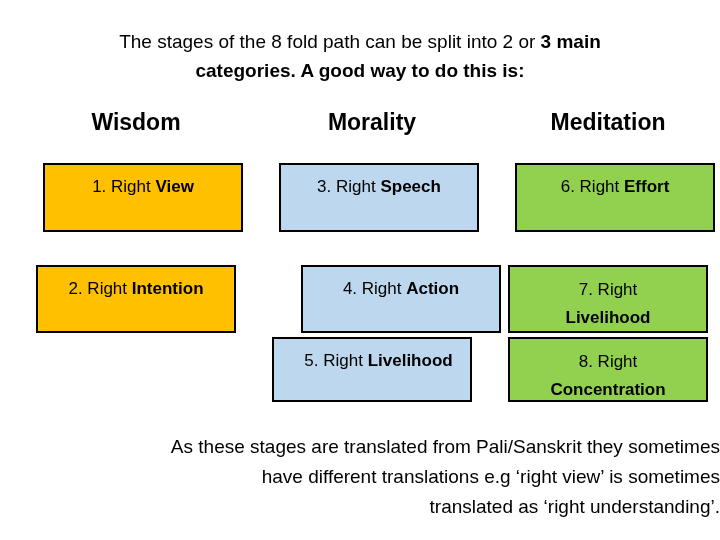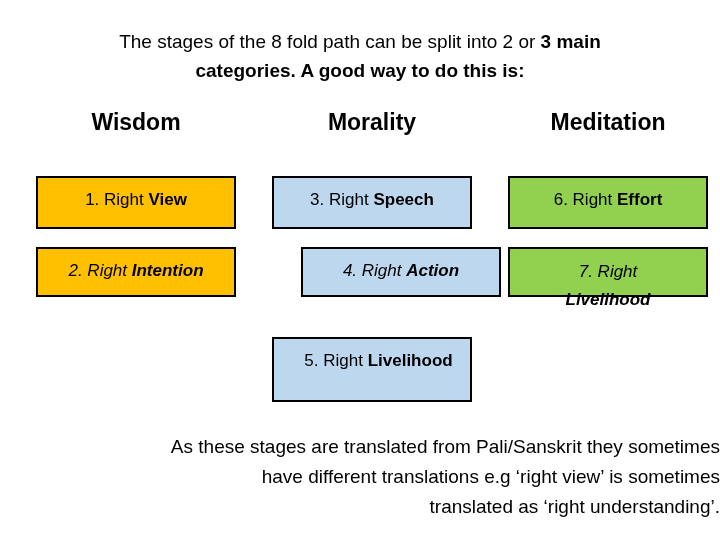--- a/index.html
+++ b/index.html
@@ -40,22 +40,22 @@
     font-size: 17px;
     line-height: 26px;
     padding-top: 9px;
   }
   .box.stack { line-height: 28px; }
   .box.stack span, .box.stack b { display: block; }
 
   .c0 { left: 36px; }
   .c1 { left: 272px; }
   .c2 { left: 508px; }
-  .r0 { top: 176px; height: 53px; }
-  .r1 { top: 247px; height: 50px; font-style: italic; }
+  .r0 { top: 163px; height: 69px; margin-left: 7px; }
+  .r1 { top: 265px; height: 68px; }
   .r2 { top: 337px; height: 65px; }
 
   .footer {
     position: absolute;
     top: 432px; left: 0; width: 720px;
     text-align: right;
     font-size: 19px;
     line-height: 30px;
   }
 </style>
@@ -90,20 +90,24 @@
     <span>5. Right </span><b>Livelihood</b>
   </div>
 
   <div class="box c2 r0" style="background-color: rgb(146, 208, 80);">
     <span>6. Right </span><b>Effort</b>
   </div>
   <div class="box stack c2 r1" style="background-color: rgb(146, 208, 80);">
     <span>7. Right </span>
       <b>Livelihood</b>
   </div>
+  <div class="box stack c2 r2" style="background-color: rgb(146, 208, 80);">
+    <span>8. Right </span>
+      <b>Concentration</b>
+  </div>
 
   <div class="footer">
     <div>As these stages are translated from Pali/Sanskrit they sometimes</div>
     <div>have different translations e.g ‘right view’ is sometimes</div>
     <div>translated as ‘right understanding’.</div>
   </div>
 
 </div>
 
 </body></html>

